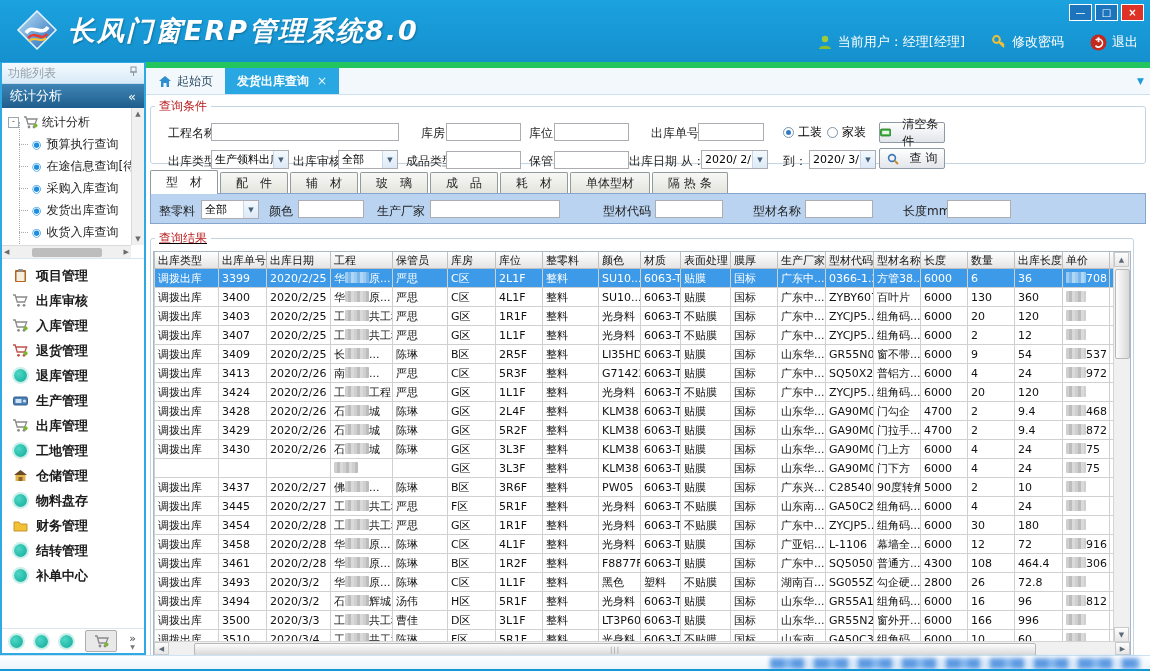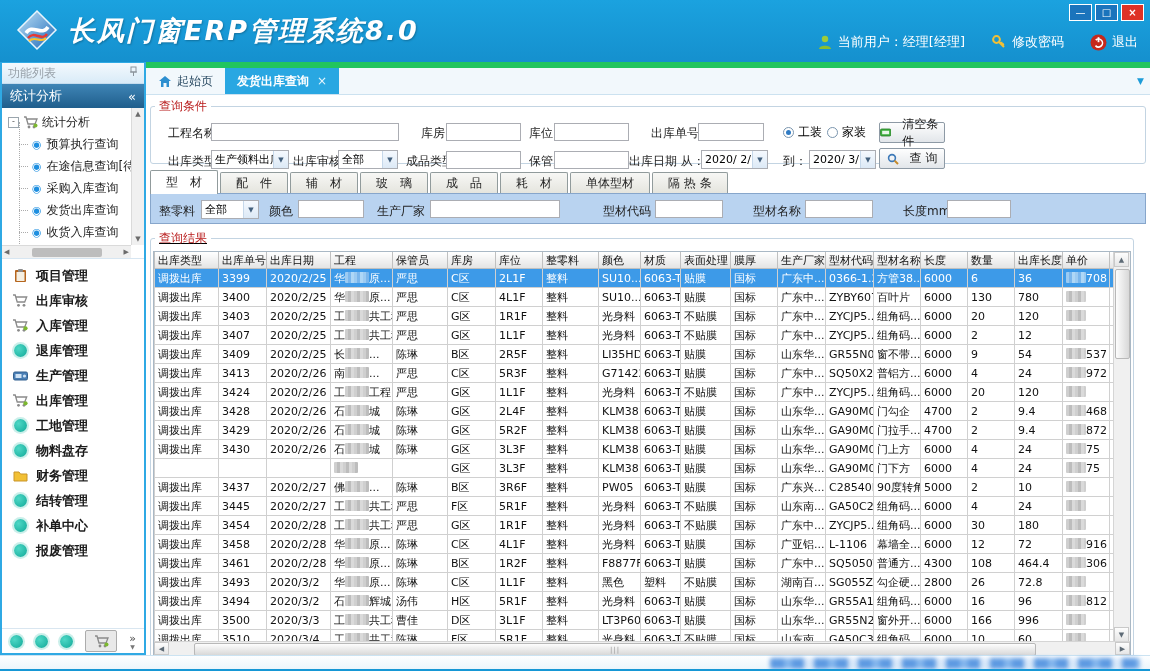--- a/index.html
+++ b/index.html
@@ -237,20 +237,31 @@
               <path d="M1 1 h2.2 l2 7 h7.5 l2-5 h-10.5" fill="none" stroke="#8a8a8a" stroke-width="1.3"></path>
               <circle cx="6.5" cy="11.3" r="1.4" fill="#8a8a8a"></circle>
               <circle cx="12" cy="11.3" r="1.4" fill="#8a8a8a"></circle>
               <circle cx="13.5" cy="9.3" r="2.1" fill="#7CB82F"></circle>
             </svg>
           </span>
           <span>入库管理</span>
         </div>
         <div class="group-row">
           <span class="gicon">
+            <svg width="16" height="13" viewBox="0 0 16 13">
+              <path d="M1 1 h2.2 l2 7 h7.5 l2-5 h-10.5" fill="none" stroke="#C0504D" stroke-width="1.3"></path>
+              <circle cx="6.5" cy="11.3" r="1.4" fill="#C0504D"></circle>
+              <circle cx="12" cy="11.3" r="1.4" fill="#C0504D"></circle>
+              <circle cx="13.5" cy="9.3" r="2.1" fill="#7CB82F"></circle>
+            </svg>
+          </span>
+          <span>退货管理</span>
+        </div>
+        <div class="group-row">
+          <span class="gicon">
             <span class="teal-dot"></span>
           </span>
           <span>退库管理</span>
         </div>
         <div class="group-row">
           <span class="gicon">
             <svg width="15" height="12" viewBox="0 0 15 12">
               <rect x="0.5" y="2" width="14" height="8" rx="1.5" fill="#4A7FB5" stroke="#33608F"></rect>
               <rect x="2.5" y="4" width="6" height="4" fill="#CFE3F5"></rect>
               <circle cx="11.5" cy="6" r="1.6" fill="#CFE3F5"></circle>
@@ -270,20 +281,30 @@
           <span>出库管理</span>
         </div>
         <div class="group-row">
           <span class="gicon">
             <span class="teal-dot"></span>
           </span>
           <span>工地管理</span>
         </div>
         <div class="group-row">
           <span class="gicon">
+            <svg width="15" height="13" viewBox="0 0 15 13">
+              <path d="M1 6 L7.5 1 L14 6 Z" fill="#6B4A26"></path>
+              <rect x="2.5" y="6" width="10" height="6" fill="#E3B34C"></rect>
+              <rect x="5.5" y="8" width="4" height="4" fill="#8C6430"></rect>
+            </svg>
+          </span>
+          <span>仓储管理</span>
+        </div>
+        <div class="group-row">
+          <span class="gicon">
             <span class="teal-dot"></span>
           </span>
           <span>物料盘存</span>
         </div>
         <div class="group-row">
           <span class="gicon">
             <svg width="15" height="12" viewBox="0 0 15 12">
               <path d="M1 2 h5 l1.5 2 H14 v7 H1 Z" fill="#F2C035" stroke="#C9952A"></path>
             </svg>
           </span>
@@ -293,26 +314,20 @@
           <span class="gicon">
             <span class="teal-dot"></span>
           </span>
           <span>结转管理</span>
         </div>
         <div class="group-row">
           <span class="gicon">
             <span class="teal-dot"></span>
           </span>
           <span>补单中心</span>
-        </div>
-        <div class="group-row">
-          <span class="gicon">
-            <span class="teal-dot"></span>
-          </span>
-          <span>报废管理</span>
         </div>
       </div>
     <div class="sidebar-bottom">
       <span class="teal-dot"></span>
       <span class="teal-dot"></span>
       <span class="teal-dot"></span>
       <span class="sb-cart-btn">
         <svg width="15" height="13" viewBox="0 0 15 13">
             <path d="M1 1 h2 l2 7 h7 l2-5 h-10" fill="none" stroke="#8a8a8a" stroke-width="1.3"></path>
             <circle cx="6" cy="11" r="1.4" fill="#8a8a8a"></circle>
@@ -507,21 +522,21 @@
                   <td>整料</td>
                   <td>SU10...</td>
                   <td>6063-T5</td>
                   <td>贴膜</td>
                   <td>国标</td>
                   <td>广东中...</td>
                   <td>ZYBY607</td>
                   <td>百叶片</td>
                   <td>6000</td>
                   <td>130</td>
-                  <td>780</td>
+                  <td>360</td>
                   <td><span class="mosaic pmosaic"></span></td>
                   <td>535</td>
                 </tr>
                 <tr>
                   <td>调拨出库</td>
                   <td>3403</td>
                   <td>2020/2/25</td>
                   <td><span>工</span><span class="mosaic"></span><span>共工程</span></td>
                   <td>严思</td>
                   <td>G区</td>

